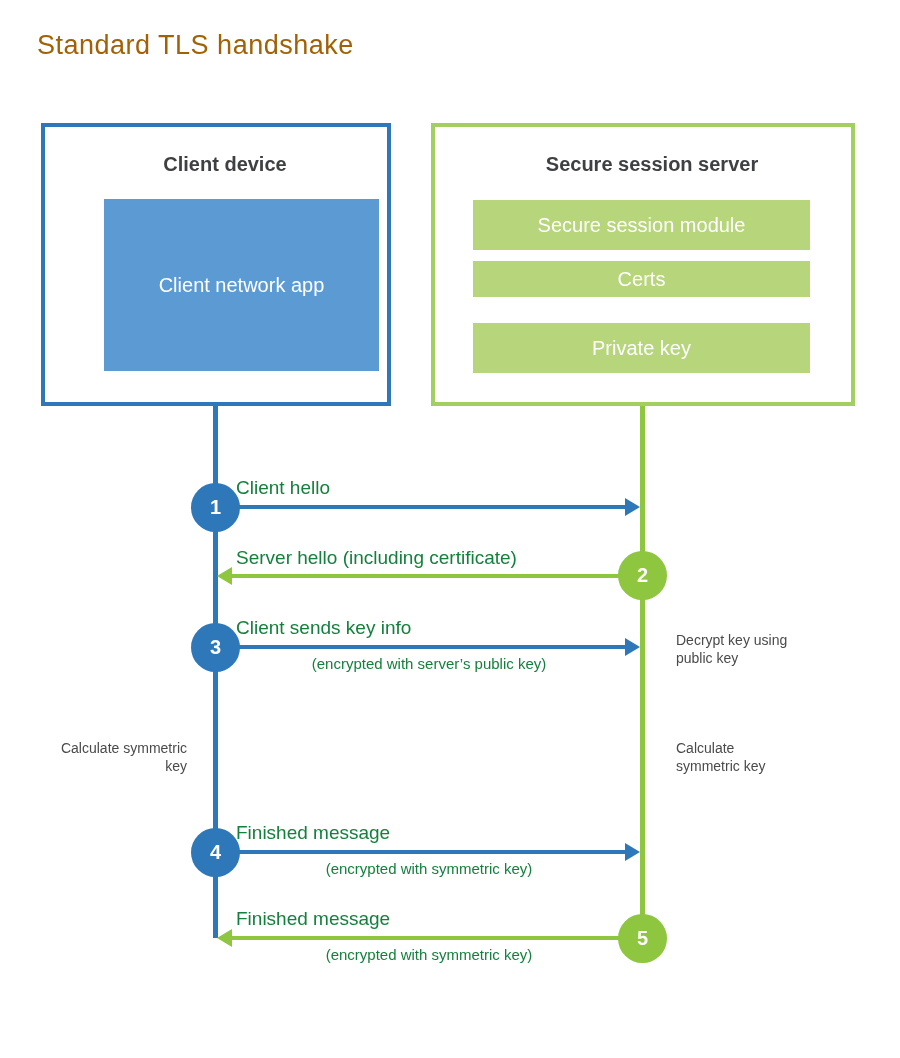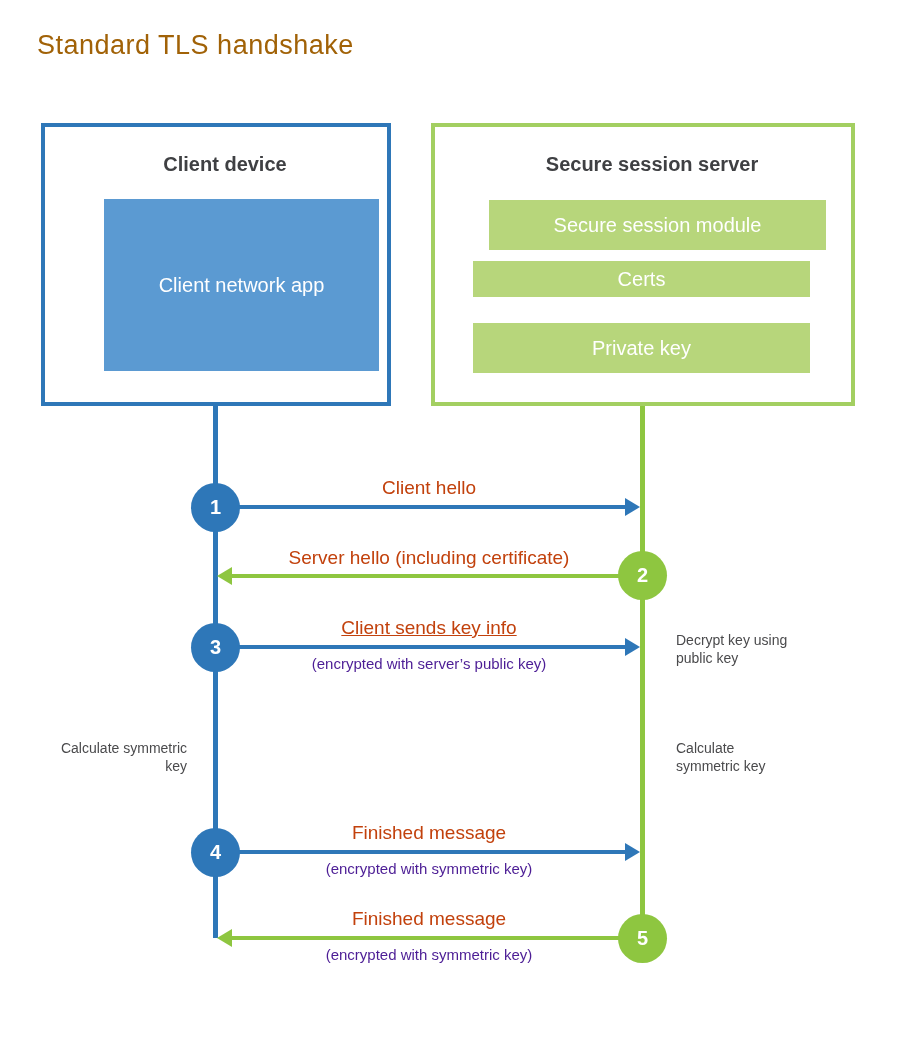--- a/index.html
+++ b/index.html
@@ -33,21 +33,21 @@
     color: #ffffff; font-size: 20px; line-height: 30px;
     text-align: center; width: 170px; display: block;
   }
 
   
   .server-bar {
     left: 473px; width: 337px; background: #b7d67b;
     display: flex; align-items: center; justify-content: center;
     color: #ffffff; font-size: 20px;
   }
-  #server-bar-1 { top: 200px; height: 50px; margin-left: 16px; }
+  #server-bar-1 { top: 200px; height: 50px; }
   #server-bar-2 { top: 261px; height: 36px; }
   #server-bar-3 { top: 323px; height: 50px; }
 
   
   .lifeline { top: 406px; width: 5px; height: 532px; }
   #client-lifeline { left: 213px; background: #2e77b8; }
   #server-lifeline { left: 640px; background: #8ec640; }
 
   
   .step-circle {
@@ -77,30 +77,30 @@
   #arrow-2-head { left: 217px; top: 567px; }
   #arrow-3-line { left: 216px; top: 645px; width: 410px; }
   #arrow-3-head { left: 625px; top: 638px; }
   #arrow-4-line { left: 216px; top: 850px; width: 410px; }
   #arrow-4-head { left: 625px; top: 843px; }
   #arrow-5-line { left: 232px; top: 936px; width: 410px; }
   #arrow-5-head { left: 217px; top: 929px; }
 
   
   .msg-label {
-    left: 220px; width: 418px; text-align: center;
-    font-size: 19px; color: #c2410c;
+    left: 236px; width: 418px; text-align: left;
+    font-size: 19px; color: #15803d;
   }
   .msg-sublabel {
     left: 220px; width: 418px; text-align: center;
-    font-size: 15px; color: #4c1d95;
+    font-size: 15px; color: #15803d;
   }
   #label-1 { top: 477px; }
   #label-2 { top: 547px; }
-  #label-3 { top: 617px; text-decoration: underline; }
+  #label-3 { top: 617px; }
   #sublabel-3 { top: 655px; }
   #label-4 { top: 822px; }
   #sublabel-4 { top: 860px; }
   #label-5 { top: 908px; }
   #sublabel-5 { top: 946px; }
 
   
   .side-note { font-size: 14px; line-height: 18px; color: #4a4a4c; }
   #note-decrypt { left: 676px; top: 631px; width: 125px; }
   #note-calc-server { left: 676px; top: 739px; width: 100px; }

